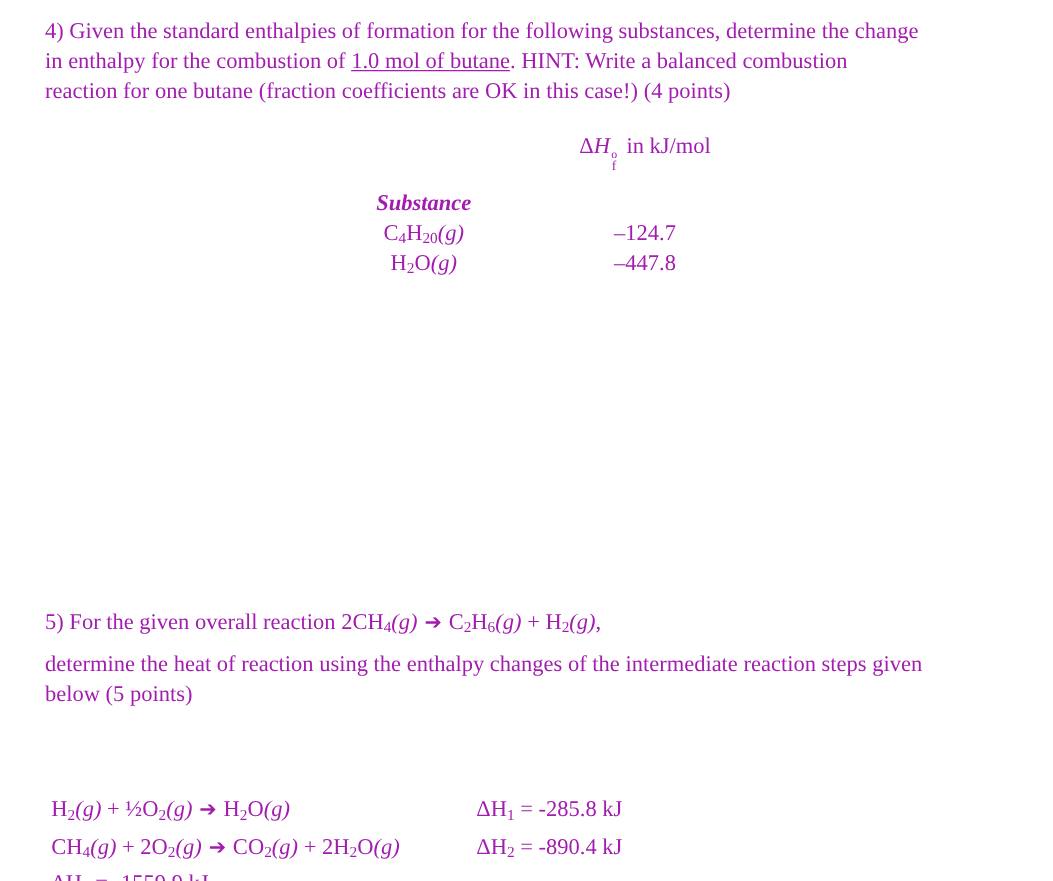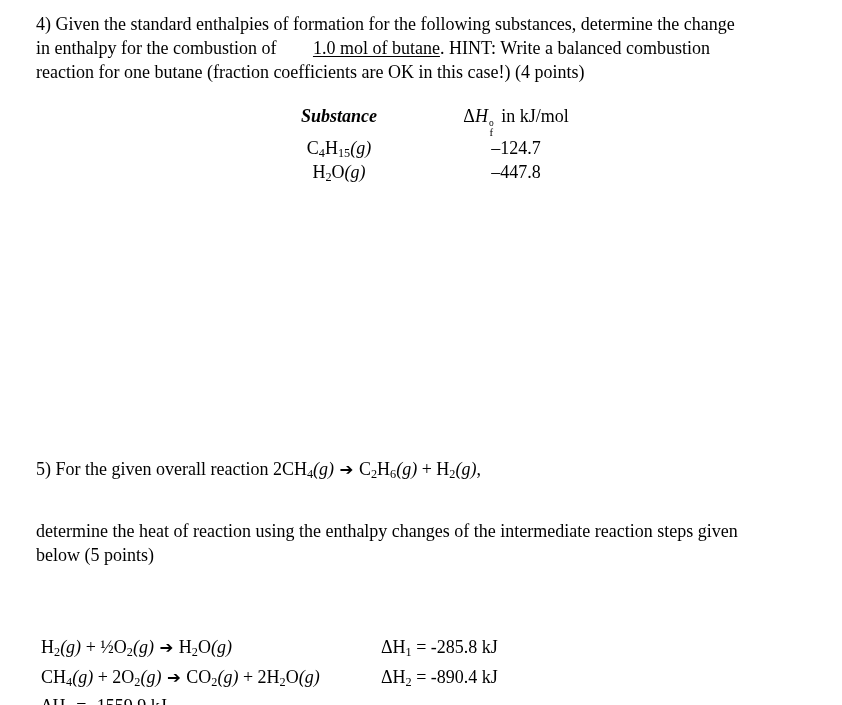--- a/index.html
+++ b/index.html
@@ -5,65 +5,65 @@
   html, body {
     margin: 0;
     padding: 0;
     background: #ffffff;
   }
   .page {
     position: relative;
     width: 842px;
     height: 705px;
     background: #ffffff;
-    color: #000000;
+    color: #a21caf;
     font-family: "Liberation Serif", "DejaVu Serif", serif;
     font-size: 18px;
     overflow: hidden;
   }
   .q4-text {
     position: absolute;
     left: 36px;
     top: 12px;
     width: 792px;
     line-height: 24px;
   }
-  .q4-text u { text-underline-offset: 2px; margin-left: 32px; }
+  .q4-text u { text-underline-offset: 2px; }
 
   
   .ftable {
     position: absolute;
     left: 260px;
     top: 104px;
     line-height: 24px;
   }
   .trow { display: flex; }
   .c1 { width: 158px; text-align: center; white-space: nowrap; }
   .c2 { width: 196px; text-align: center; white-space: nowrap; }
-  .th1 { font-weight: bold; font-style: italic; }
+  .th1 { font-weight: bold; font-style: italic; margin-top: 46px; }
   .th2 { font-weight: normal; }
 
   
   .stk {
     display: inline-flex;
     flex-direction: column;
     align-items: center;
     vertical-align: -0.40em;
     font-size: 0.60em;
     line-height: 0.78em;
     font-style: normal;
     margin-left: 1px;
     margin-right: 3px;
   }
   .stk .stk-top { font-size: 0.88em; }
 
   .q5-intro {
     position: absolute;
     left: 36px;
-    top: 457px;
+    top: 485px;
     width: 792px;
     line-height: 24px;
     white-space: nowrap;
   }
   .q5-body {
     position: absolute;
     left: 36px;
     top: 519px;
     width: 800px;
     line-height: 24px;
@@ -100,21 +100,21 @@
 
   <div class="ftable">
     <div class="trow">
       <div class="c1 th1">Substance</div>
       <div class="c2 th2">Δ<i>H</i><span class="stk">
             <span class="stk-top">o</span>
             <span class="stk-bot">f</span>
           </span> in kJ/mol</div>
     </div>
     <div class="trow">
-      <div class="c1">C<sub>4</sub>H<sub>15</sub><i>(g)</i></div>
+      <div class="c1">C<sub>4</sub>H<sub>20</sub><i>(g)</i></div>
       <div class="c2">–124.7</div>
     </div>
     <div class="trow">
       <div class="c1">H<sub>2</sub>O<i>(g)</i></div>
       <div class="c2">–447.8</div>
     </div>
   </div>
 
   <div class="q5-intro">5) For the given overall reaction 2CH<sub>4</sub><i>(g)</i> <span class="arw">➔</span> C<sub>2</sub>H<sub>6</sub><i>(g)</i> + H<sub>2</sub><i>(g)</i>,</div>
 

